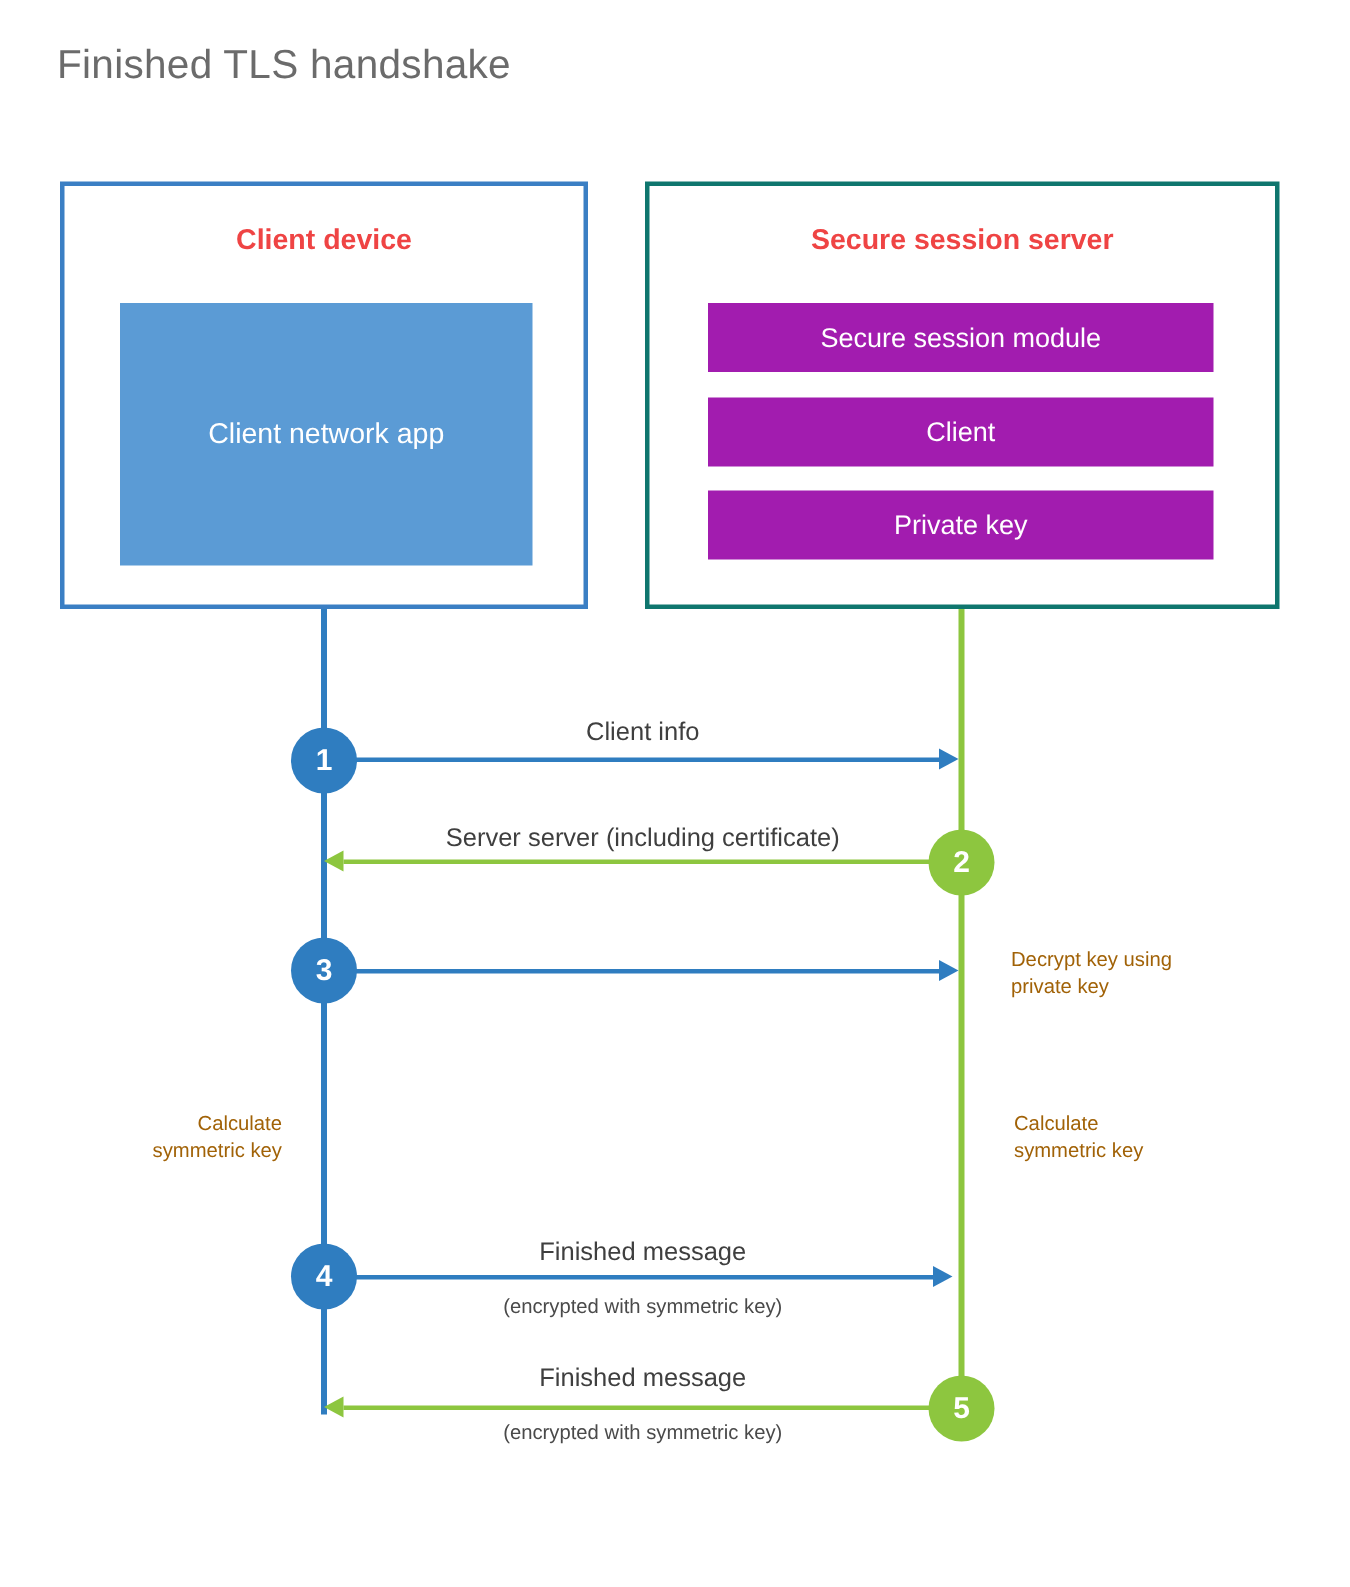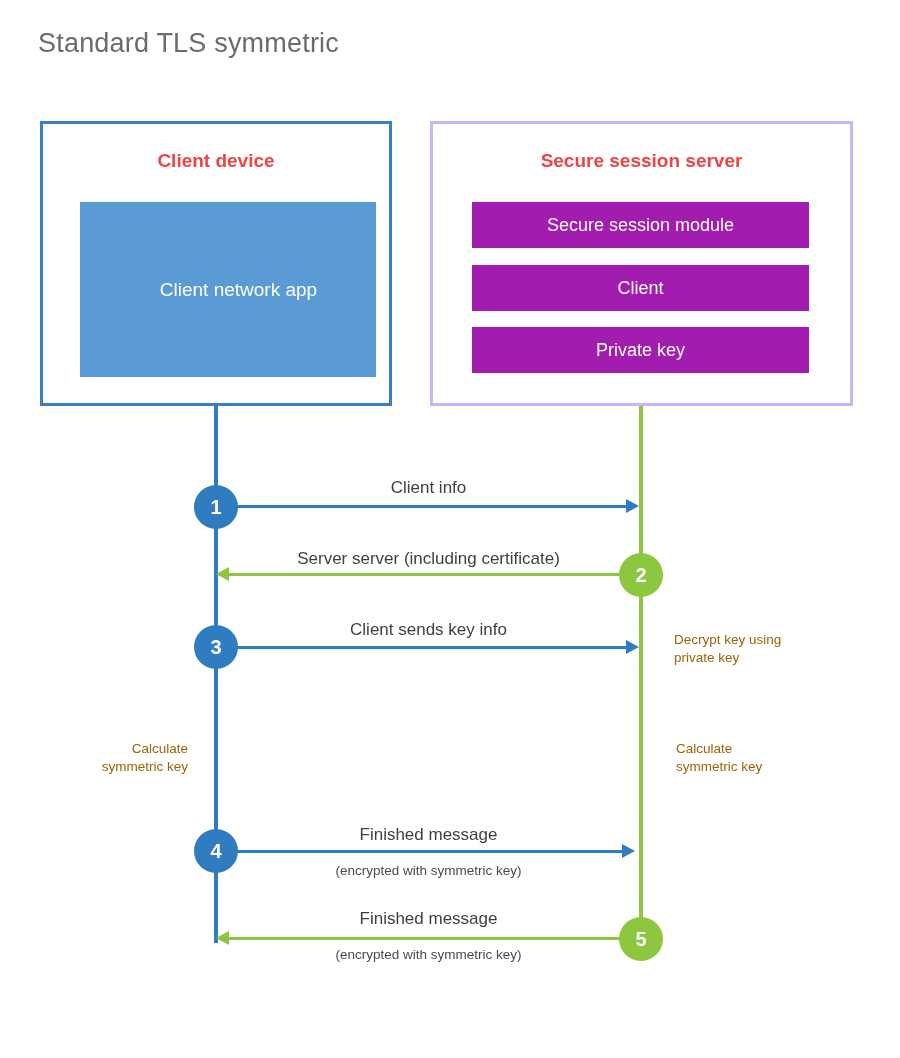--- a/index.html
+++ b/index.html
@@ -38,21 +38,21 @@
     top: 121px;
     width: 352px;
     height: 285px;
     border: 3px solid #3b7fc4;
   }
   #server-box {
     left: 430px;
     top: 121px;
     width: 423px;
     height: 285px;
-    border: 3px solid #c4b5fd;
+    border: 3px solid #0f766e;
   }
   .box-title {
     position: absolute;
     left: 0;
     right: 0;
     top: 26px;
     text-align: center;
     font-size: 19px;
     font-weight: bold;
     color: #ef4444;
@@ -62,21 +62,20 @@
   #client-app-block {
     position: absolute;
     left: 37px;
     top: 78px;
     width: 275px;
     height: 175px;
     background: #5b9bd5;
     display: flex;
     align-items: center;
     justify-content: center;
-    padding-left: 21px;
   }
   #client-app-label {
     color: #ffffff;
     font-size: 19px;
     font-weight: 300;
     text-align: center;
     line-height: 1.35;
     max-width: 180px;
   }
 
@@ -193,21 +192,21 @@
     font-weight: 400;
     line-height: 1.32;
     white-space: pre-line;
   }
   .side-note.left { text-align: right; }
   .side-note.right { text-align: left; }
 </style>
 </head>
 <body>
 
-<div id="page-title">Standard TLS symmetric</div>
+<div id="page-title">Finished TLS handshake</div>
 
 <div id="client-box" class="party-box">
   <div class="box-title">Client device</div>
   <div id="client-app-block">
     <div id="client-app-label">Client network app</div>
   </div>
 </div>
 
 <div id="server-box" class="party-box">
   <div class="box-title">Secure session server</div>
@@ -230,21 +229,20 @@
   <div class="msg-label" style="left:216px; top:478px; width:425px;">Client info</div>
   <div class="arrow-line blue" style="left:216px; top:505px; width:412px;"></div>
   <div class="arrow-head right blue" style="left:626px; top:499px;"></div>
   <div id="step-circle-1" class="step-circle blue">1</div>
 
   <div class="msg-label" style="left:216px; top:549px; width:425px;">Server server (including certificate)</div>
   <div class="arrow-line green" style="left:229px; top:573px; width:412px;"></div>
   <div class="arrow-head left green" style="left:216px; top:567px;"></div>
   <div id="step-circle-2" class="step-circle green">2</div>
 
-  <div class="msg-label" style="left:216px; top:620px; width:425px;">Client sends key info</div>
   <div class="arrow-line blue" style="left:216px; top:646px; width:412px;"></div>
   <div class="arrow-head right blue" style="left:626px; top:640px;"></div>
   <div id="step-circle-3" class="step-circle blue">3</div>
 
   <div class="side-note right" style="left:674px; top:631px; width:180px;">Decrypt key using
 private key</div>
 
   <div class="side-note left" style="left:30px; top:740px; width:158px;">Calculate
 symmetric key</div>
   <div class="side-note right" style="left:676px; top:740px; width:180px;">Calculate

